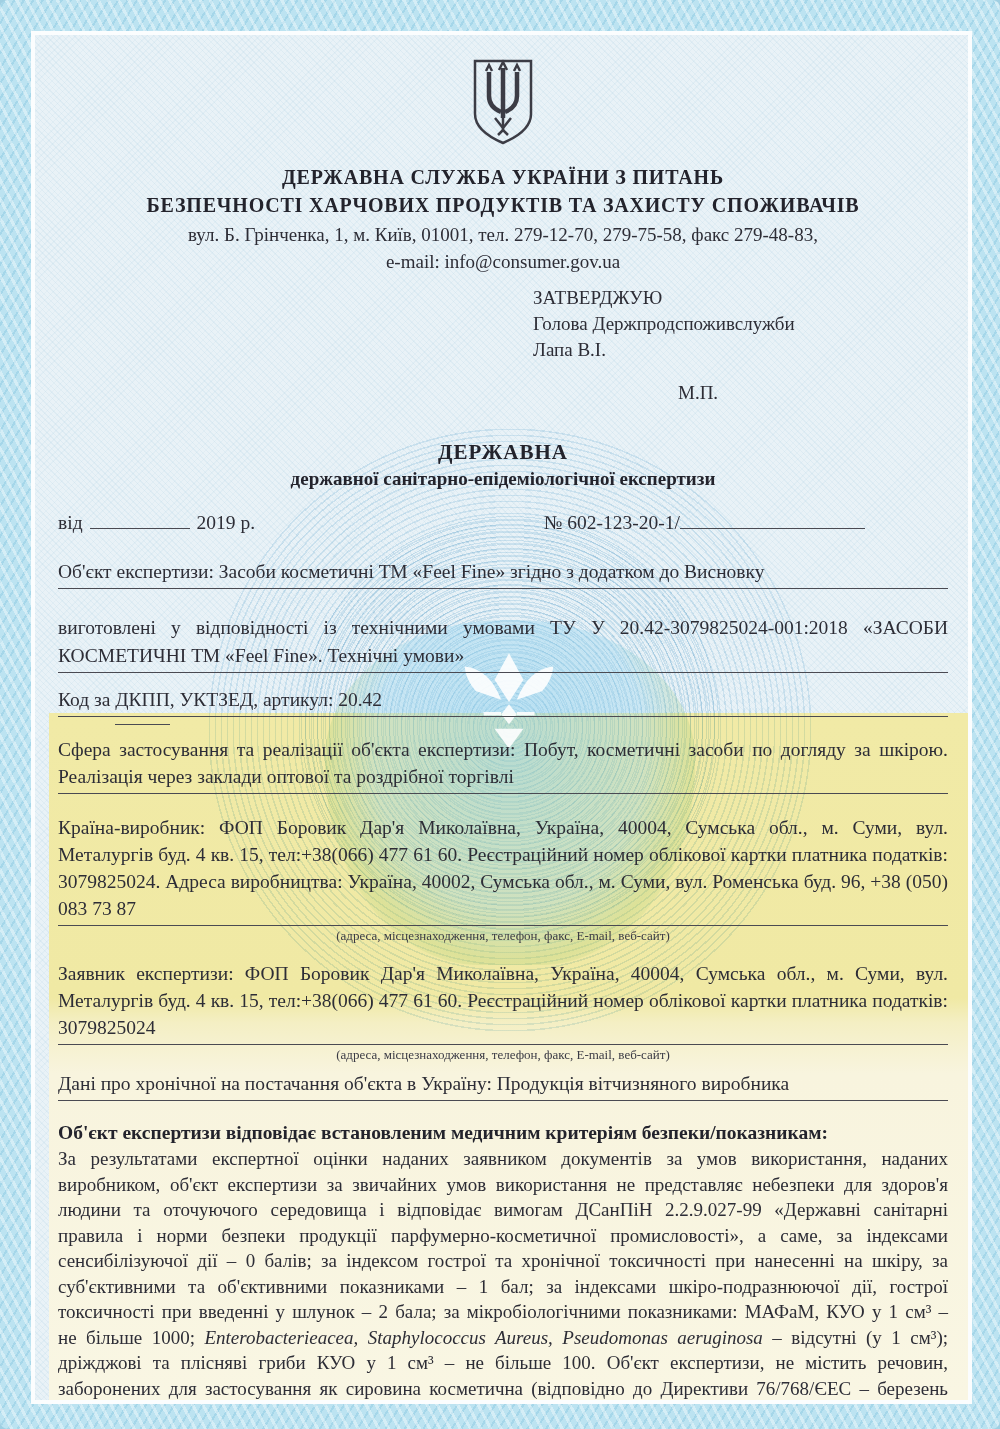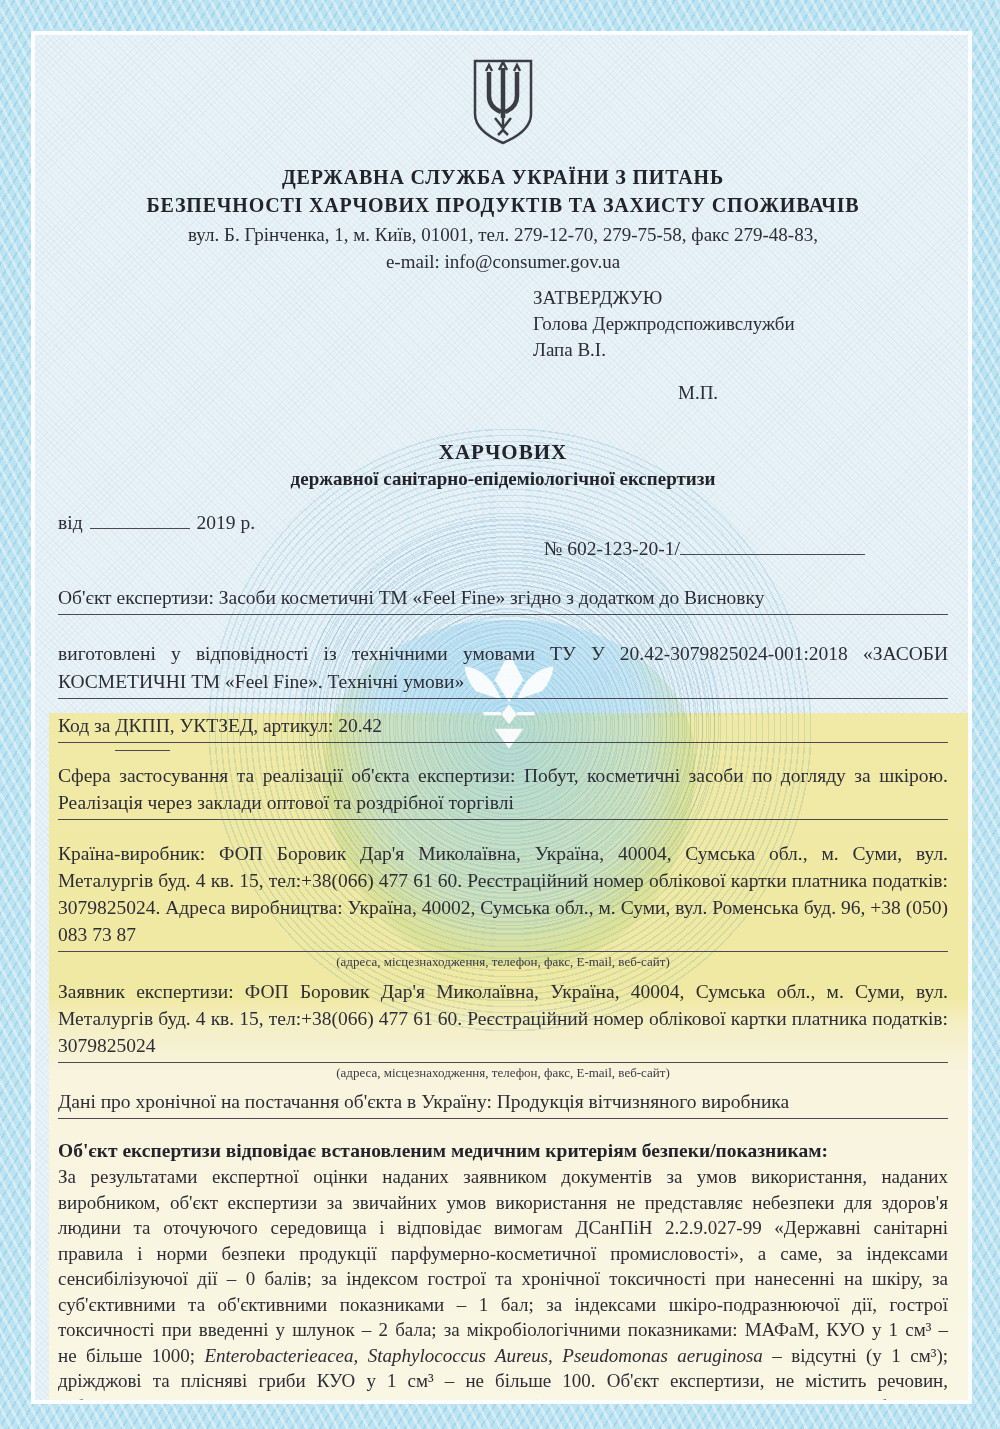--- a/index.html
+++ b/index.html
@@ -4,20 +4,21 @@
 <style>
   html,body{margin:0;padding:0;background:#9fcfe2;}
   .doc{
     position:relative;width:1000px;height:1429px;overflow:hidden;
     background:#bce3f1;
     background-image:
       repeating-linear-gradient(62deg, rgba(255,255,255,0.38) 0 3px, rgba(255,255,255,0) 3px 9px),
       repeating-linear-gradient(-58deg, rgba(84,170,206,0.22) 0 2px, rgba(84,170,206,0) 2px 8px);
     font-family:"Liberation Serif","DejaVu Serif",serif;
     color:#2d2d36;
+    border-radius:8px;
   }
   .page{
     position:absolute;top:35px;left:35px;right:32px;bottom:29px;
     background:#e9f2f7;
     background-image:
       repeating-linear-gradient(45deg, rgba(150,195,218,0.14) 0 1px, rgba(0,0,0,0) 1px 4px),
       repeating-linear-gradient(-45deg, rgba(150,195,218,0.10) 0 1px, rgba(0,0,0,0) 1px 5px);
     box-shadow:0 0 0 4px #fbfdfe;
     overflow:hidden;
   }
@@ -59,33 +60,33 @@
   .org.first{margin-top:17px;}
   .addr{text-align:center;font-size:19px;line-height:27px;}
   .addr.first{margin-top:2px;}
 
   .approval{margin-top:10px;margin-left:475px;font-size:19px;line-height:26px;}
   .stamp{margin-top:17px;margin-left:620px;font-size:19px;line-height:26px;}
 
   .title{margin-top:33px;text-align:center;font-weight:bold;font-size:21px;line-height:26px;letter-spacing:1px;color:#23232c;}
   .subtitle{text-align:center;font-weight:bold;font-size:19px;line-height:27px;color:#23232c;}
 
-  .meta{display:flex;margin-top:18px;font-size:19.5px;line-height:26px;flex-direction:column;}
+  .meta{display:flex;margin-top:18px;font-size:19.5px;line-height:26px;}
   .meta .right{margin-left:auto;margin-right:83px;}
   .blank{display:inline-block;border-bottom:1.5px solid #4a4a52;height:18px;vertical-align:baseline;}
   .blank.date{width:100px;margin:0 7px;}
   .blank.num{width:185px;}
 
   .field{font-size:19.5px;line-height:27px;text-align:justify;border-bottom:1.5px solid #4a4a52;padding-bottom:3px;}
   .f-object{margin-top:22px;}
   .f-manufactured{margin-top:25px;line-height:27.5px;}
   .f-code{margin-top:13px;}
   .f-scope{margin-top:19px;}
   .f-manufacturer{margin-top:20px;}
-  .f-applicant{margin-top:8px;}
+  .f-applicant{margin-top:16px;}
   .f-contract{margin-top:7px;}
   .u{border-bottom:1.5px solid #4a4a52;padding-bottom:14px;}
   .note{margin-top:2px;text-align:center;font-size:13px;line-height:16px;color:#3a3a44;}
 
   .concl-head{margin-top:18px;font-weight:bold;font-size:19.5px;line-height:27px;color:#23232c;}
   .concl-body{font-size:19px;line-height:25.5px;text-align:justify;word-spacing:2px;}
   .concl-body .species{font-style:italic;}
 </style>
 </head>
 <body>
@@ -132,21 +133,21 @@
       <div class="addr first">вул. Б. Грінченка, 1, м. Київ, 01001, тел. 279-12-70, 279-75-58, факс 279-48-83,</div>
       <div class="addr">e-mail: info@consumer.gov.ua</div>
 
       <div class="approval">
         <div>ЗАТВЕРДЖУЮ</div>
         <div>Голова Держпродспоживслужби</div>
         <div>Лапа В.І.</div>
       </div>
       <div class="stamp">М.П.</div>
 
-      <div class="title">ХАРЧОВИХ</div>
+      <div class="title">ДЕРЖАВНА</div>
       <div class="subtitle">державної санітарно-епідеміологічної експертизи</div>
 
       <div class="meta">
         <span class="left"><span>від</span><span class="blank date"></span><span>2019 р.</span></span>
         <span class="right"><span>№ 602-123-20-1/</span><span class="blank num"></span></span>
       </div>
 
       <div class="field f-object">Об'єкт експертизи: Засоби косметичні ТМ «Feel Fine» згідно з додатком до Висновку</div>
 
       <div class="field f-manufactured">виготовлені у відповідності із технічними умовами ТУ У 20.42-3079825024-001:2018 «ЗАСОБИ КОСМЕТИЧНІ ТМ «Feel Fine». Технічні умови»</div>

